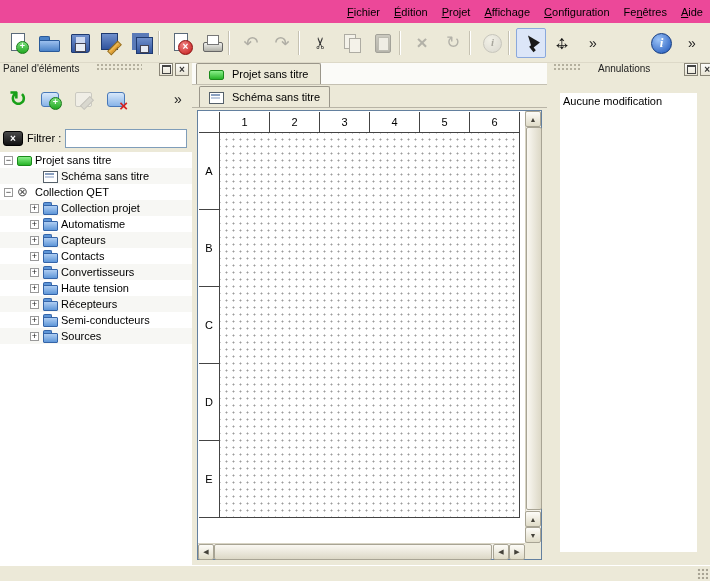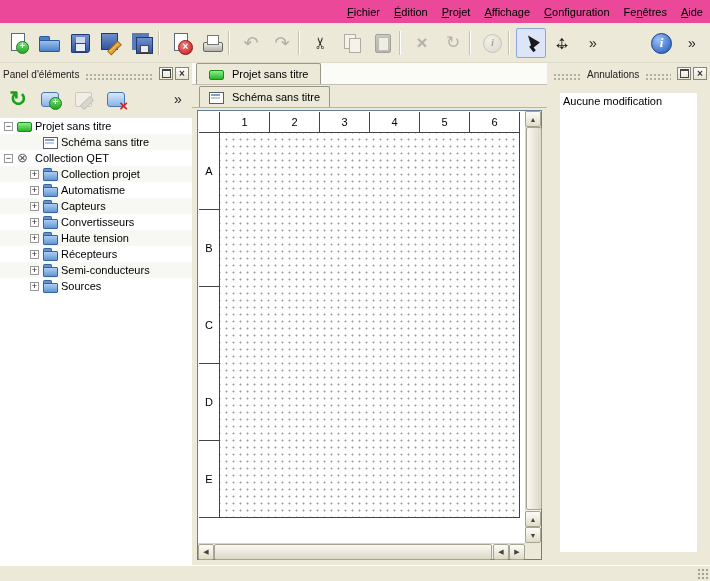--- a/index.html
+++ b/index.html
@@ -100,22 +100,22 @@
 
   
   .main { position: absolute; top: 63px; bottom: 16px; left: 0; right: 0; }
   .left-dock { position: absolute; left: 0; top: 0; width: 192px; height: 100%;
     display: flex; flex-direction: column; }
   .center { position: absolute; left: 192px; top: 0; width: 355px; height: 100%;
     display: flex; flex-direction: column; }
   .right-dock { position: absolute; right: 0; top: 0; width: 163px; height: 100%;
     display: flex; flex-direction: column; }
 
-  .dock-title { height: 17px; flex: 0 0 17px; display: flex; align-items: flex-end;
-    gap: 3px; padding: 0 3px; font-size: 10px; color: #222; }
+  .dock-title { height: 17px; flex: 0 0 17px; display: flex; align-items: flex-start;
+    gap: 14px; padding: 0 3px; font-size: 10px; color: #222; }
   .grip-fill { flex: 1 1 auto; height: 7px; margin: 0 3px;
     background-image: radial-gradient(#b4b09e 1px, transparent 1.4px); background-size: 4px 4px; }
   .dock-btn { width: 14px; height: 13px; flex: 0 0 14px; border: 1px solid #8a8678;
     background: linear-gradient(#fdfdfb,#e8e4d4); display: flex; align-items: center; justify-content: center;
     font: bold 10px/1 "Liberation Sans", sans-serif; color: #333; }
   .dock-btn.m-float::before { content: ""; width: 7px; height: 6px; border: 1px solid #444; border-top-width: 2px; }
 
   
   .panel-toolbar { height: 38px; flex: 0 0 38px; display: flex; align-items: center;
     padding: 2px 6px 2px 4px; gap: 5px; }
@@ -333,20 +333,25 @@
         <div class="plt-item m-edit-element m-disabled">
           <span class="ic"></span>
         </div>
         <div class="plt-item m-delete-element m-normal">
           <span class="ic"></span>
         </div>
         <div class="plt-item m-chevron m-end">
           <span class="ic"></span>
         </div>
       </div>
+    <div class="filter-row">
+      <div class="clear-filter-btn"></div>
+      <span class="filter-label">Filtrer :</span>
+      <input class="filter-input" type="text" value="" style="">
+    </div>
     <div class="tree">
 
     <div class="tree-row m-d0">
           <span class="exp m-minus"></span>
           <span class="t-ic m-project"></span>
           <span class="t-label">Projet sans titre</span>
         </div>
         <div class="tree-row m-d1">
           <span class="exp m-none"></span>
           <span class="t-ic m-schema"></span>
@@ -364,20 +369,25 @@
         </div>
         <div class="tree-row m-d1">
           <span class="exp m-plus"></span>
           <span class="t-ic m-folder"></span>
           <span class="t-label">Automatisme</span>
         </div>
         <div class="tree-row m-d1">
           <span class="exp m-plus"></span>
           <span class="t-ic m-folder"></span>
           <span class="t-label">Capteurs</span>
+        </div>
+        <div class="tree-row m-d1">
+          <span class="exp m-plus"></span>
+          <span class="t-ic m-folder"></span>
+          <span class="t-label">Contacts</span>
         </div>
         <div class="tree-row m-d1">
           <span class="exp m-plus"></span>
           <span class="t-ic m-folder"></span>
           <span class="t-label">Convertisseurs</span>
         </div>
         <div class="tree-row m-d1">
           <span class="exp m-plus"></span>
           <span class="t-ic m-folder"></span>
           <span class="t-label">Haute tension</span>

